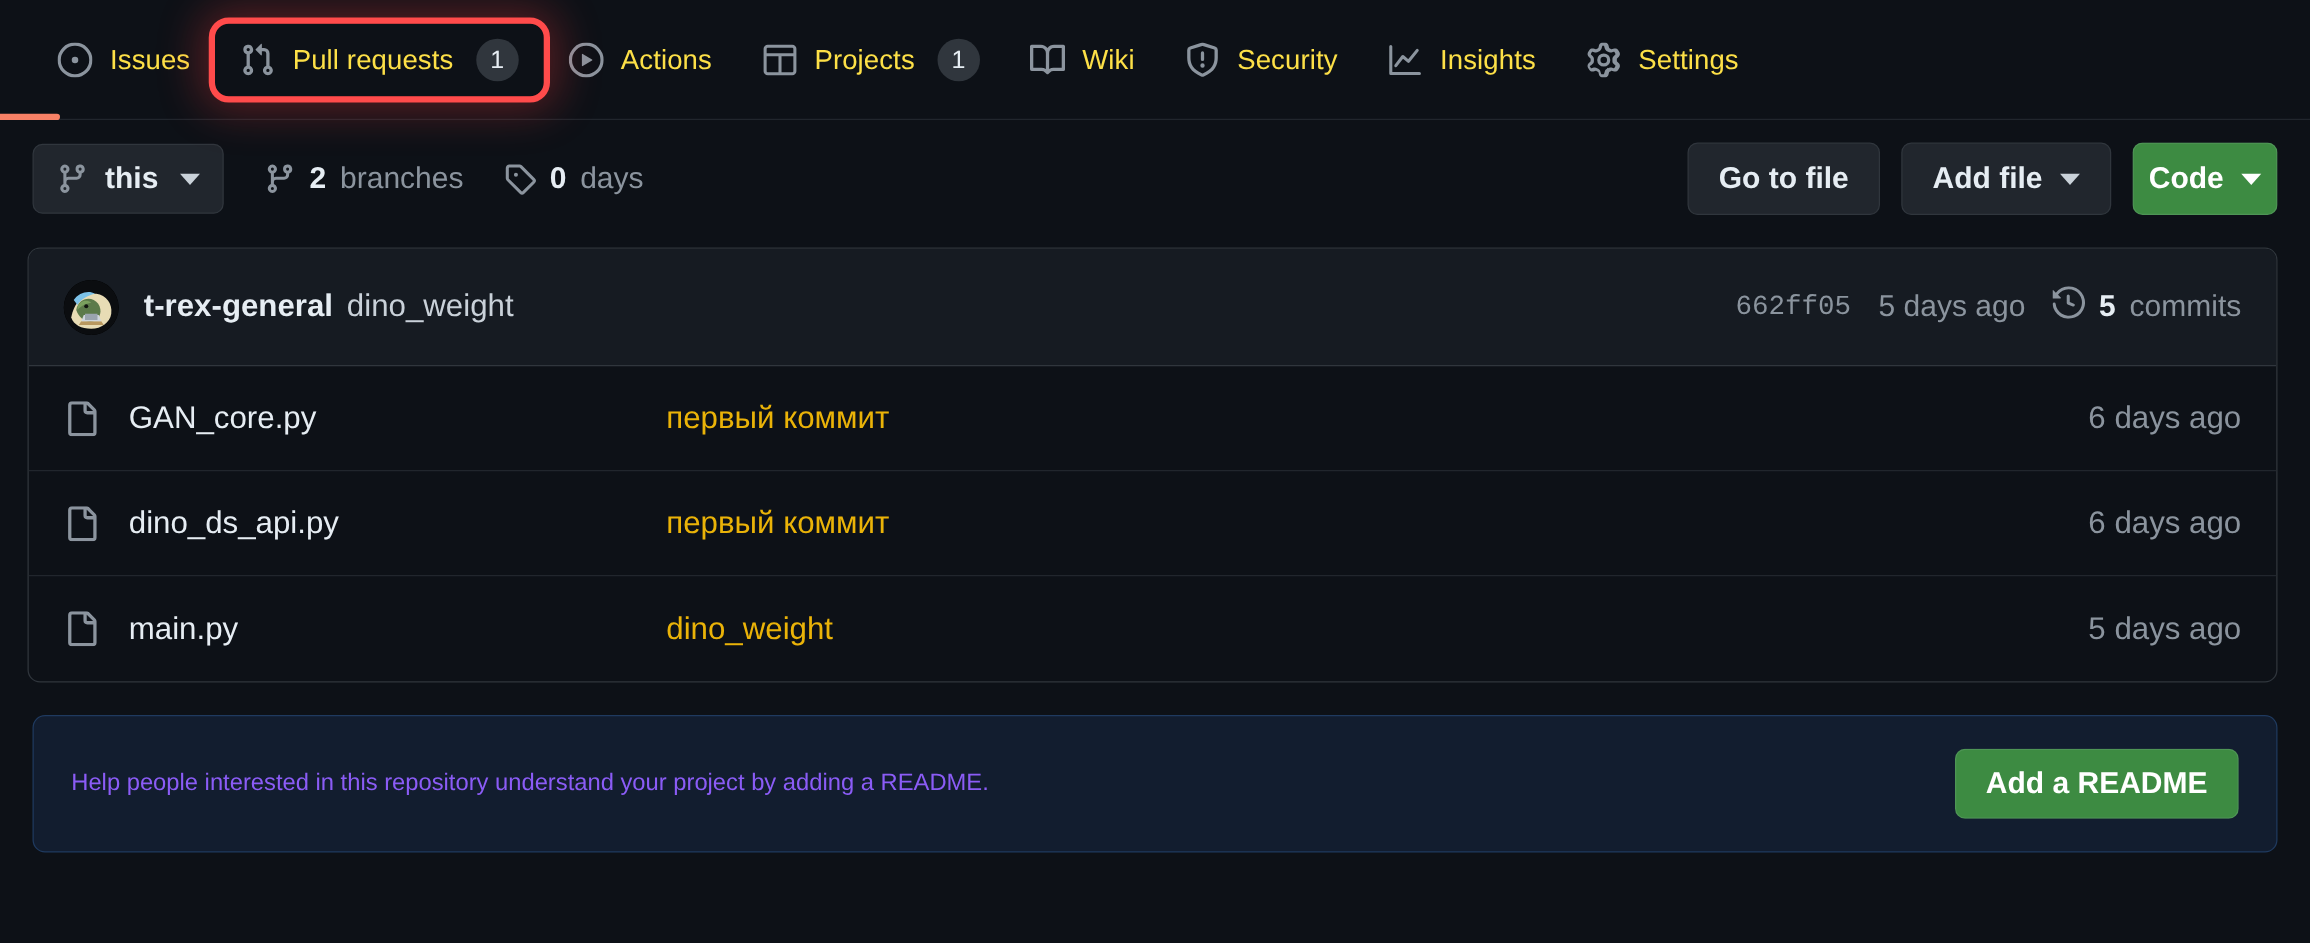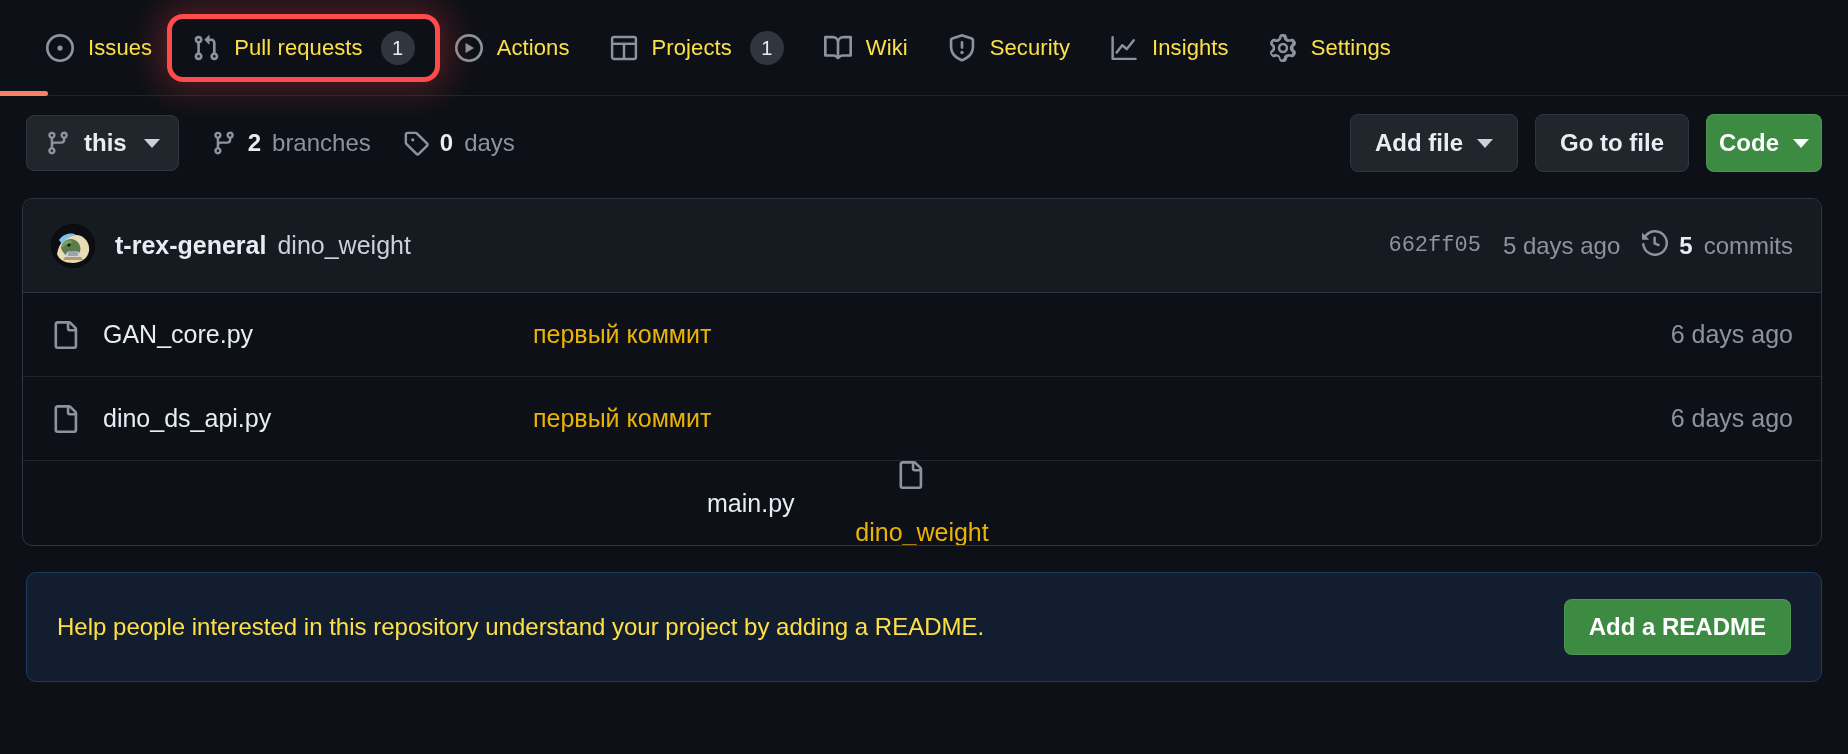--- a/index.html
+++ b/index.html
@@ -191,38 +191,38 @@
   }
   .commits-count strong { color: #e6edf3; font-weight: bold; }
 
   .file-row {
     display: flex;
     align-items: center;
     height: 84px;
     padding: 0 28px;
     border-bottom: 1px solid #21262d;
   }
-  .file-row:last-child { border-bottom: none; flex-direction: column; }
+  .file-row:last-child { border-bottom: none; }
   .file-icon { color: #8b949e; margin-right: 24px; display: flex; flex: none; }
   .file-name { font-size: 25px; color: #e6edf3; width: 430px; }
   .file-commit { font-size: 25px; color: #eab308; flex: 1; }
   .file-date { font-size: 25px; color: #8b949e; text-align: right; }
 
   
   .readme-banner {
     margin: 26px 26px 0 26px;
     height: 110px;
     background: #121d2f;
     border: 1px solid #1f3a5f;
     border-radius: 10px;
     display: flex;
     align-items: center;
     padding: 0 30px;
   }
-  .readme-text { font-size: 24px; color: #fde047; }
+  .readme-text { font-size: 19px; color: #8b5cf6; }
   .readme-btn {
     margin-left: auto;
     height: 56px;
     padding: 0 24px;
     display: inline-flex;
     align-items: center;
     background: #3d8b42;
     border: 1px solid rgba(240,246,252,0.1);
     border-radius: 8px;
     color: #ffffff;
@@ -345,26 +345,26 @@
           <path d="M1 7.775V2.75C1 1.784 1.784 1 2.75 1h5.025c.464 0 .91.184 1.238.513l6.25 6.25a1.75 1.75 0 0 1 0 2.474l-5.026 5.026a1.75 1.75 0 0 1-2.474 0l-6.25-6.25A1.752 1.752 0 0 1 1 7.775Zm1.5 0c0 .066.026.13.073.177l6.25 6.25a.25.25 0 0 0 .354 0l5.025-5.025a.25.25 0 0 0 0-.354l-6.25-6.25a.25.25 0 0 0-.177-.073H2.75a.25.25 0 0 0-.25.25ZM6 5a1 1 0 1 1 0 2 1 1 0 0 1 0-2Z"></path>
         </svg>
     </span>
     <strong>0</strong>
     <span>days</span>
   </div>
 
   <div class="spacer"></div>
 
   <div class="btn">
+    <span>Go to file</span>
+  </div>
+
+  <div class="btn">
     <span>Add file</span>
     <span class="caret"></span>
-  </div>
-
-  <div class="btn">
-    <span>Go to file</span>
   </div>
 
   <div class="btn primary">
     <span>Code</span>
     <span class="caret"></span>
   </div>
 </div>
 
 <div class="file-box">
 

